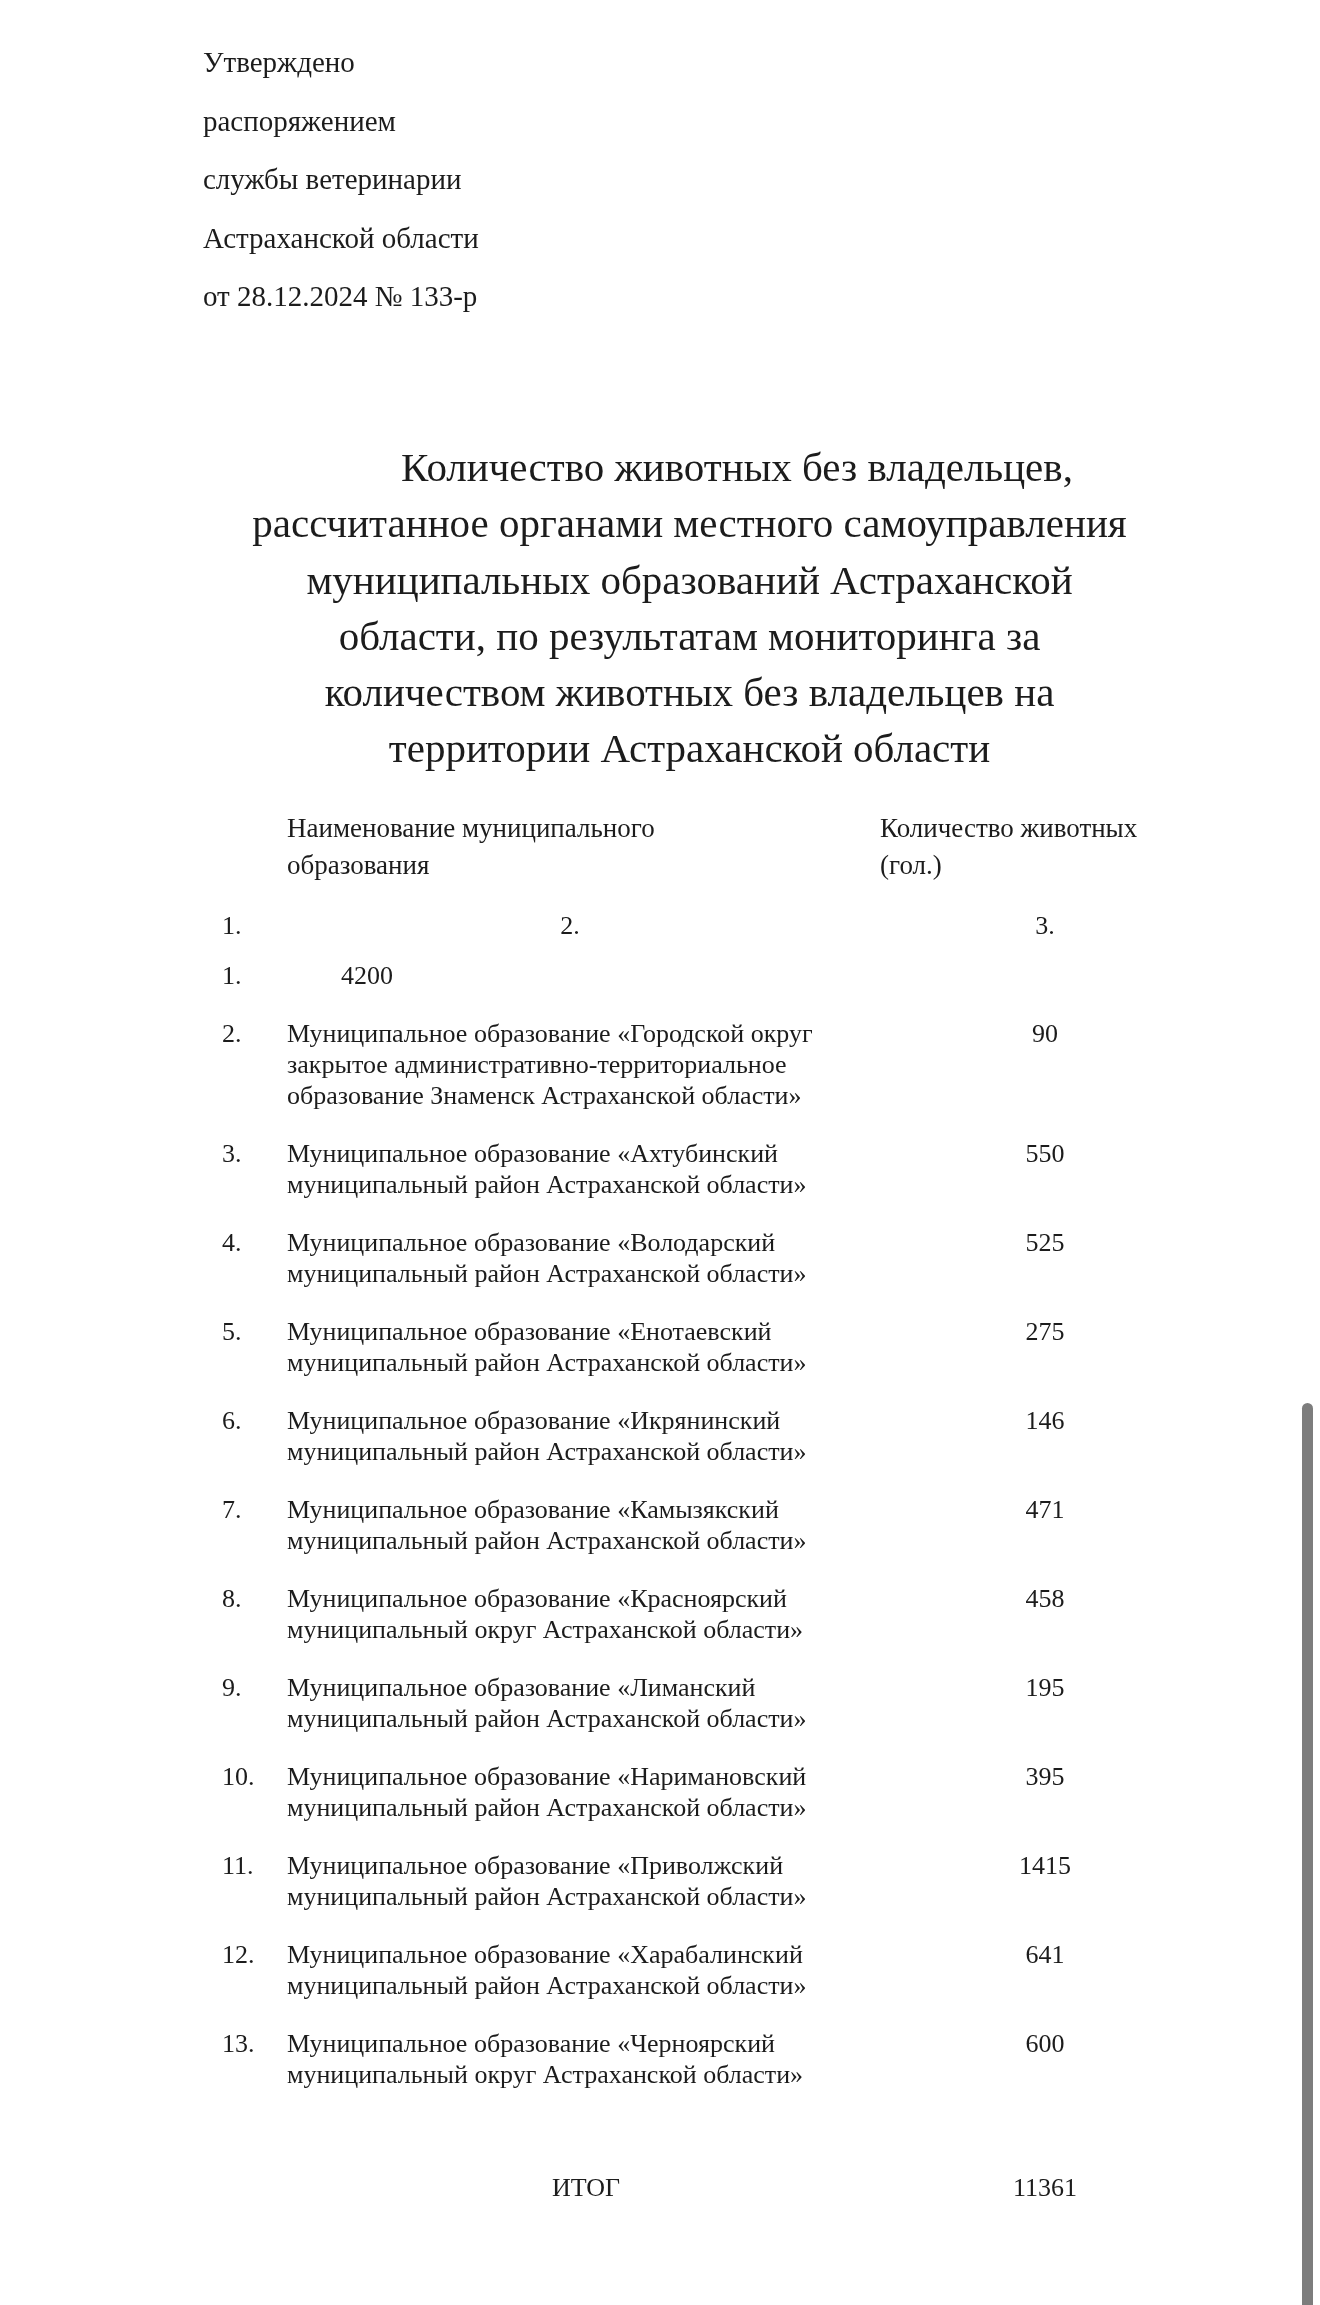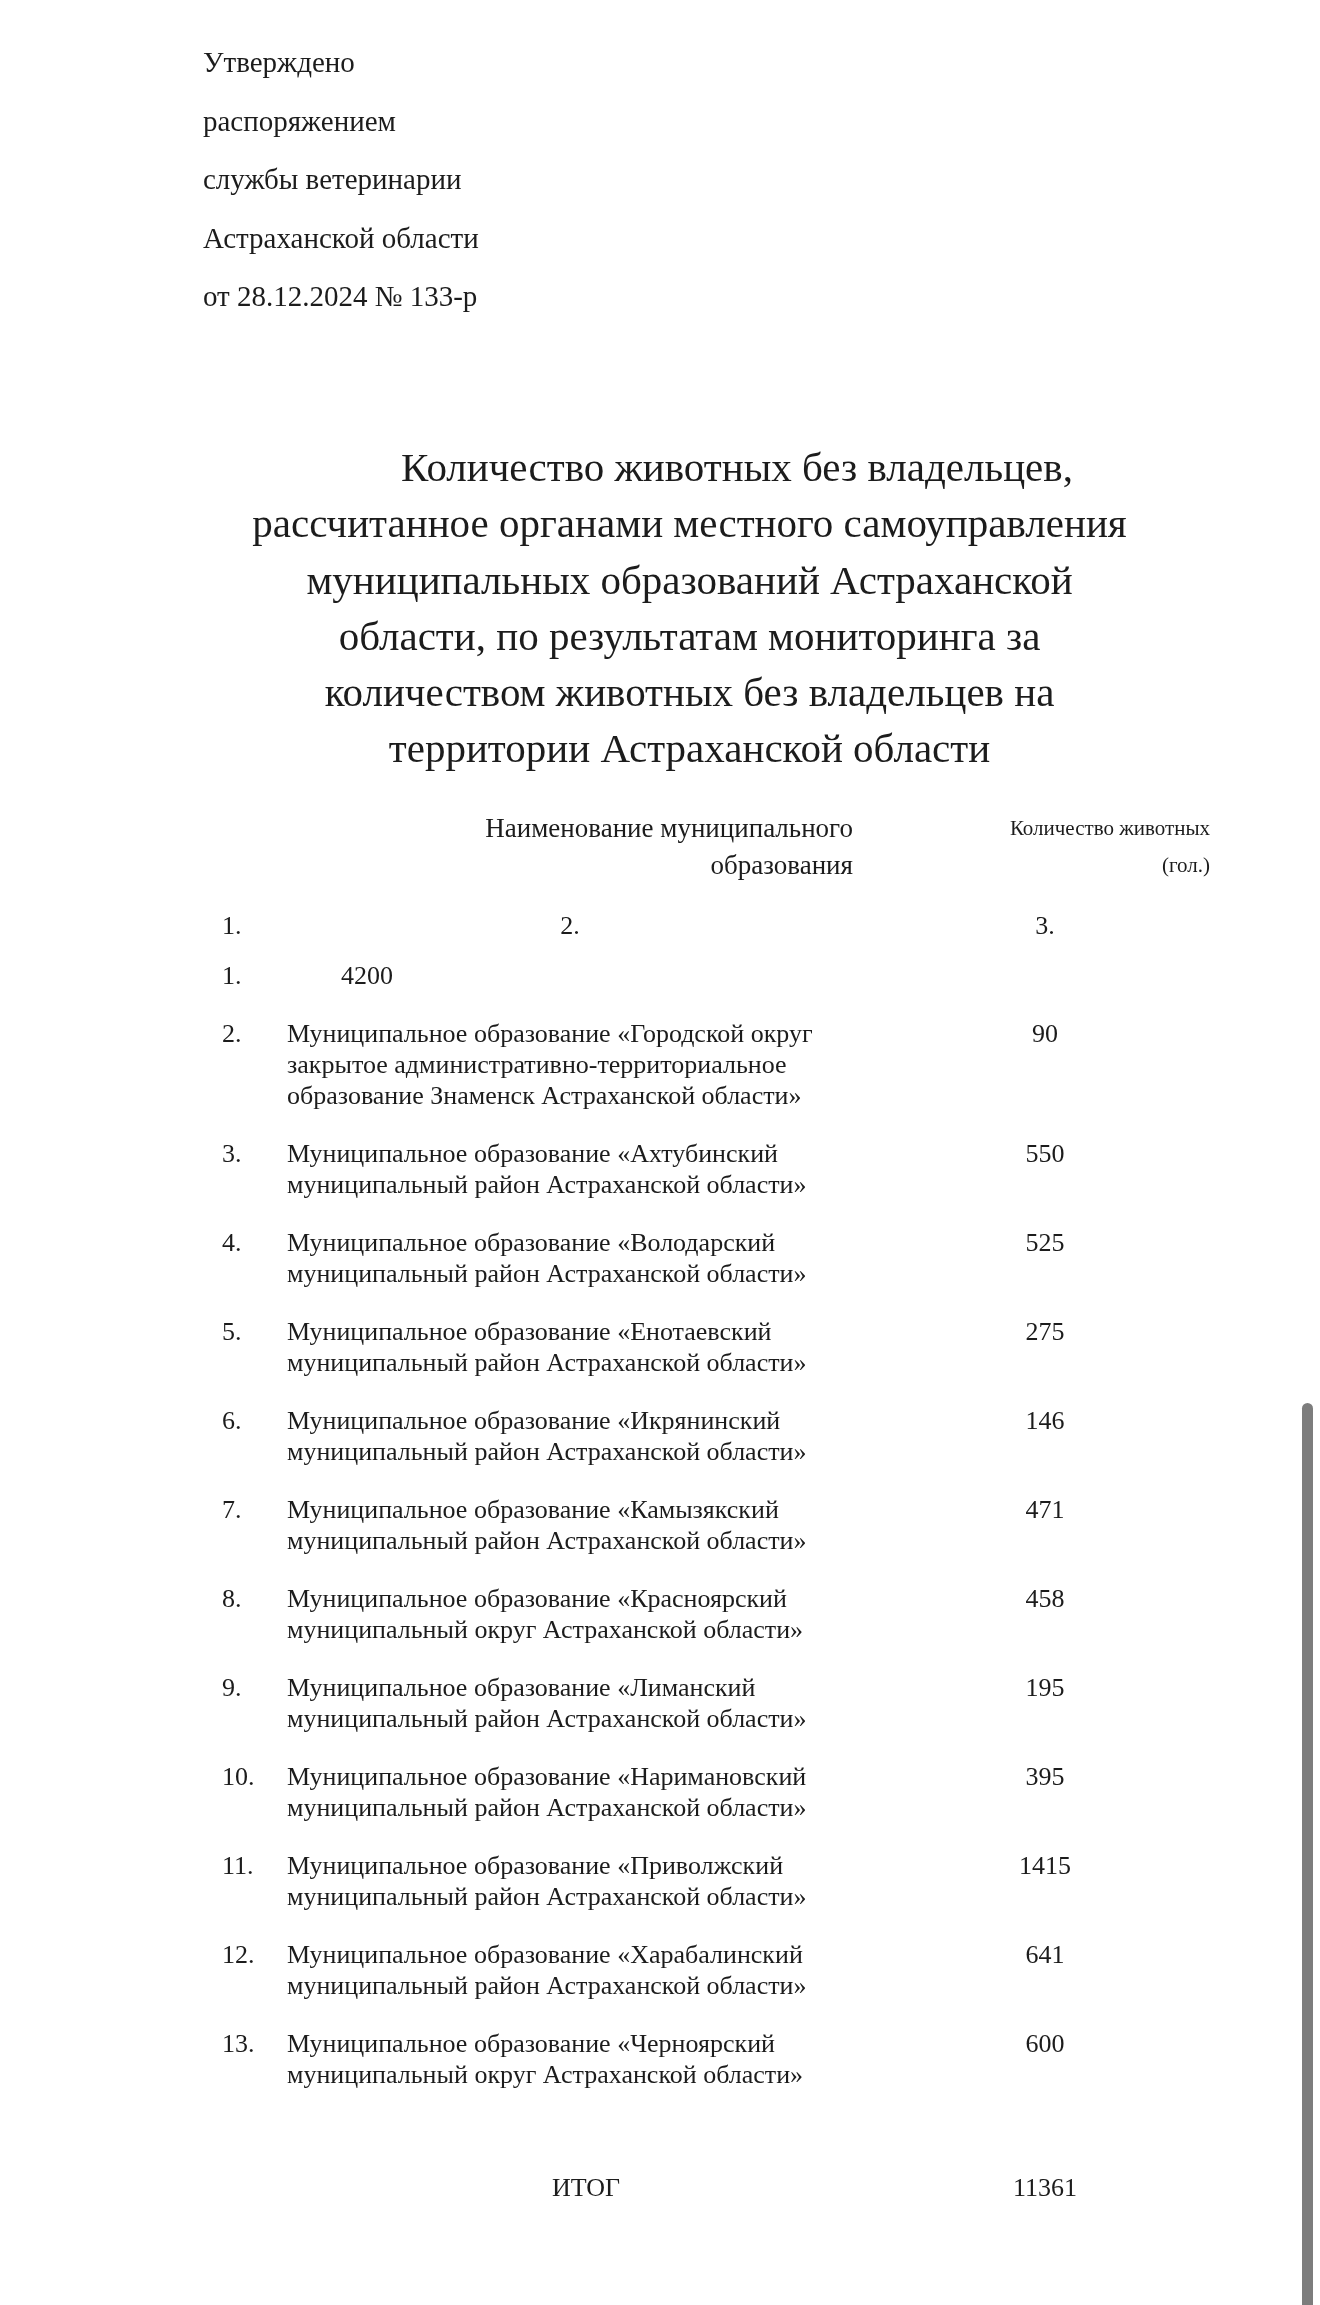--- a/index.html
+++ b/index.html
@@ -17,25 +17,25 @@
     position:absolute;left:203px;top:33px;width:620px;
     font-size:29px;line-height:58.6px;
   }
   .doc-title{
     position:absolute;left:197px;top:439px;width:985px;
     font-size:41px;line-height:56.3px;
     text-align:center;text-indent:95px;
   }
   .col1-header{
     position:absolute;left:287px;top:810px;width:566px;
-    font-size:27px;line-height:37px;text-align:right;
+    font-size:27px;line-height:37px;text-align:left;
   }
   .col2-header{
     position:absolute;left:880px;top:810px;width:330px;
-    font-size:21px;line-height:37px;text-align:right;
+    font-size:27px;line-height:37px;text-align:left;
   }
   .numrow{position:absolute;top:910px;font-size:26px;line-height:31px;}
   .numrow.n1{left:222px;width:60px;text-align:left;}
   .numrow.n2{left:287px;width:566px;text-align:center;}
   .numrow.n3{left:880px;width:330px;text-align:center;}
 
   .tbody{position:absolute;left:222px;top:960px;width:903px;}
   .trow{display:flex;margin-bottom:27px;}
   .c-num{width:65px;font-size:26px;line-height:31px;}
   .c-name{width:678px;font-size:26px;line-height:31px;white-space:pre-line;}

